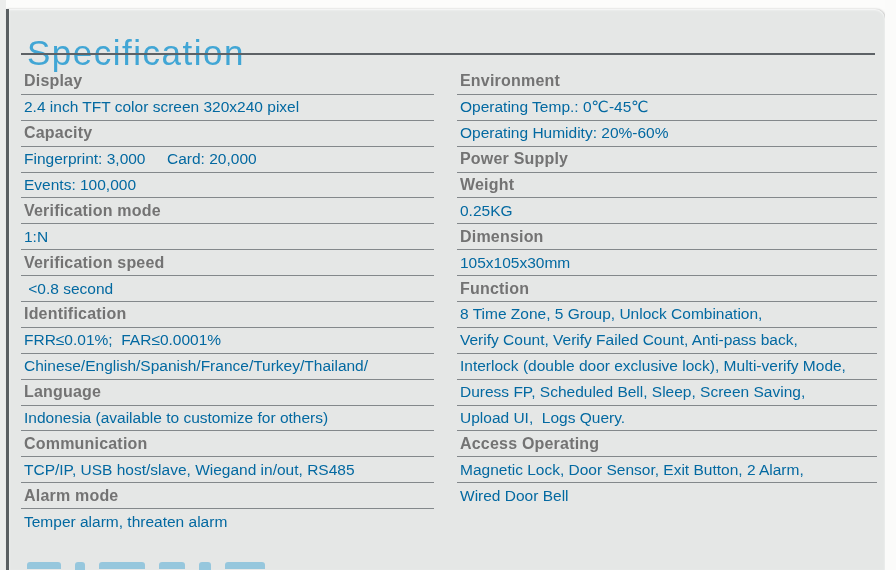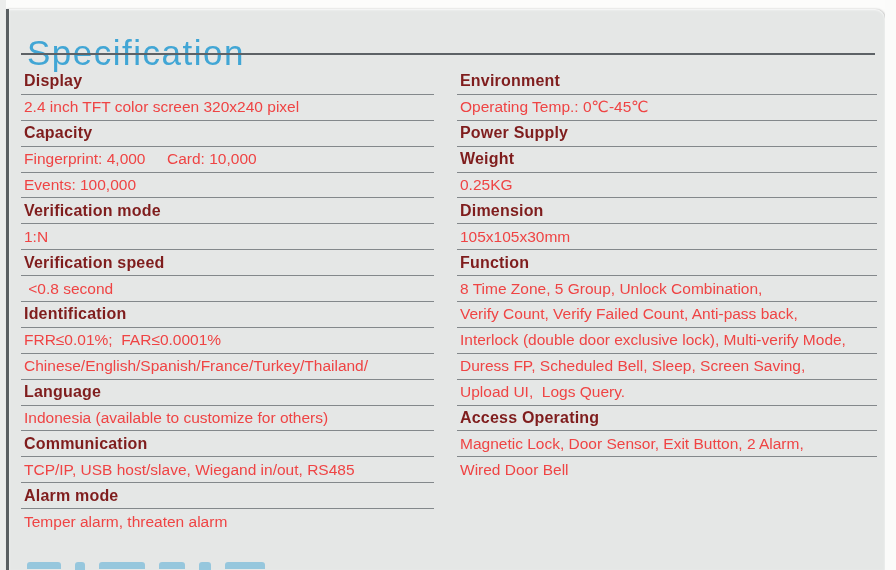--- a/index.html
+++ b/index.html
@@ -35,24 +35,24 @@
 
   .cols{position:absolute;left:21px;top:69px;display:flex;}
   .col{display:flex;flex-direction:column;}
   .col-left{width:413px;margin-right:23px;}
   .col-right{width:420px;}
 
   .row{
     height:25.9px;display:flex;align-items:center;
     border-bottom:1.5px solid #83888b;
     white-space:pre;overflow:visible;
-    font-size:15.5px;color:#ef4444;padding-left:3px;
+    font-size:15.5px;color:#0369a1;padding-left:3px;
     box-sizing:border-box;
   }
-  .row.header{font-weight:bold;color:#7f1d1d;font-size:16px;letter-spacing:.2px;text-align:center;}
+  .row.header{font-weight:bold;color:#737373;font-size:16px;letter-spacing:.2px;text-align:center;}
   .row.last{border-bottom:none;}
 
   
   .cutoff{position:absolute;top:562px;height:8px;overflow:hidden;opacity:.5;filter:blur(.6px);}
   .cutoff span{display:inline-block;background:#4aa9d6;height:7px;border-radius:3px 3px 0 0;margin-right:14px;vertical-align:top;}
   .cf1{width:34px;} .cf2{width:10px;height:9px !important;} .cf3{width:46px;}
   .cf4{width:26px;} .cf5{width:12px;height:9px !important;} .cf6{width:40px;}
 </style>
 </head>
 <body>
@@ -64,39 +64,40 @@
 <div class="edge-right"></div>
 
 <h1 class="title">Specification</h1>
 <div class="title-rule"></div>
 
 <div class="cols">
   <div class="col col-left" id="col-left">
       <div class="row header">Display</div>
       <div class="row value">2.4 inch TFT color screen 320x240 pixel</div>
       <div class="row header">Capacity</div>
-      <div class="row value">Fingerprint: 4,000     Card: 10,000</div>
+      <div class="row value">Fingerprint: 3,000     Card: 20,000</div>
       <div class="row value">Events: 100,000</div>
       <div class="row header">Verification mode</div>
       <div class="row value">1:N</div>
       <div class="row header">Verification speed</div>
       <div class="row value"> &lt;0.8 second</div>
       <div class="row header">Identification</div>
       <div class="row value">FRR≤0.01%;  FAR≤0.0001%</div>
       <div class="row value">Chinese/English/Spanish/France/Turkey/Thailand/</div>
       <div class="row header">Language</div>
       <div class="row value">Indonesia (available to customize for others)</div>
       <div class="row header">Communication</div>
       <div class="row value">TCP/IP, USB host/slave, Wiegand in/out, RS485</div>
       <div class="row header">Alarm mode</div>
       <div class="row value last">Temper alarm, threaten alarm</div>
     </div>
   <div class="col col-right" id="col-right">
       <div class="row header">Environment</div>
       <div class="row value">Operating Temp.: 0℃-45℃</div>
+      <div class="row value">Operating Humidity: 20%-60%</div>
       <div class="row header">Power Supply</div>
       <div class="row header">Weight</div>
       <div class="row value">0.25KG</div>
       <div class="row header">Dimension</div>
       <div class="row value">105x105x30mm</div>
       <div class="row header">Function</div>
       <div class="row value">8 Time Zone, 5 Group, Unlock Combination,</div>
       <div class="row value">Verify Count, Verify Failed Count, Anti-pass back,</div>
       <div class="row value">Interlock (double door exclusive lock), Multi-verify Mode,</div>
       <div class="row value">Duress FP, Scheduled Bell, Sleep, Screen Saving,</div>

